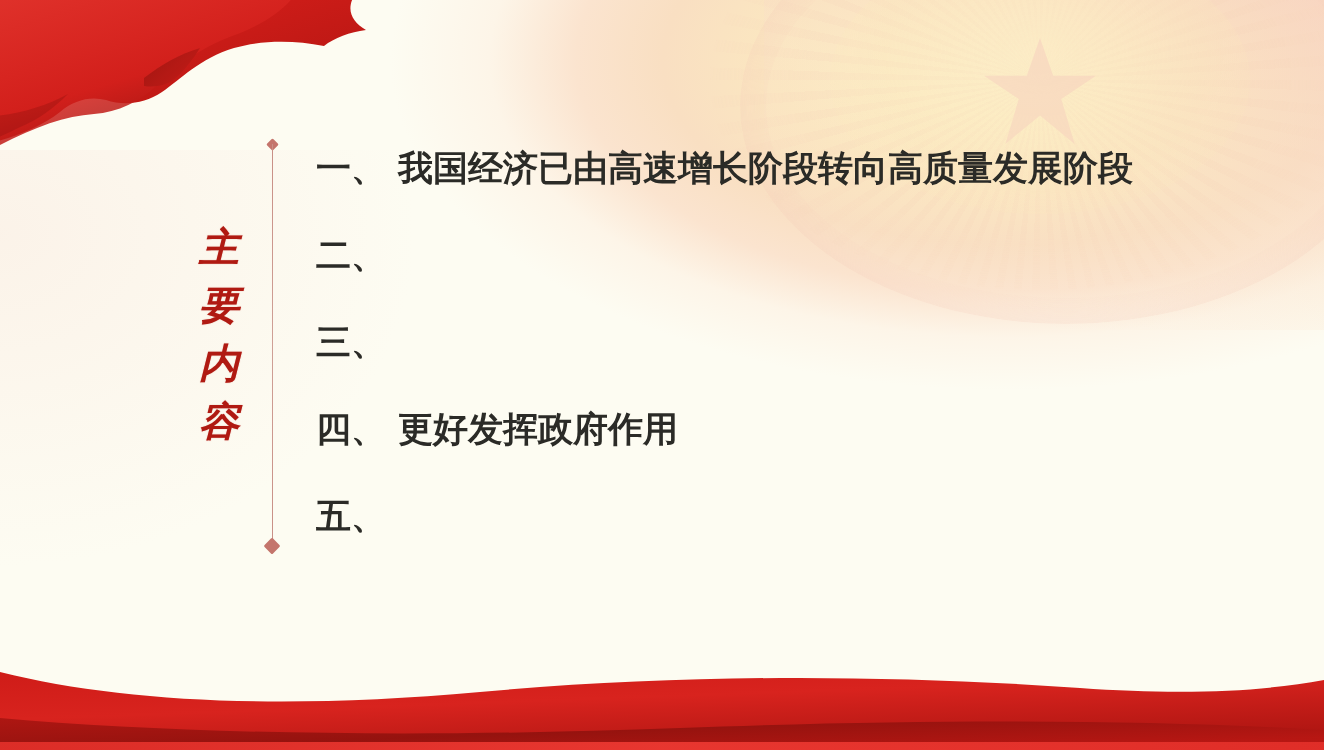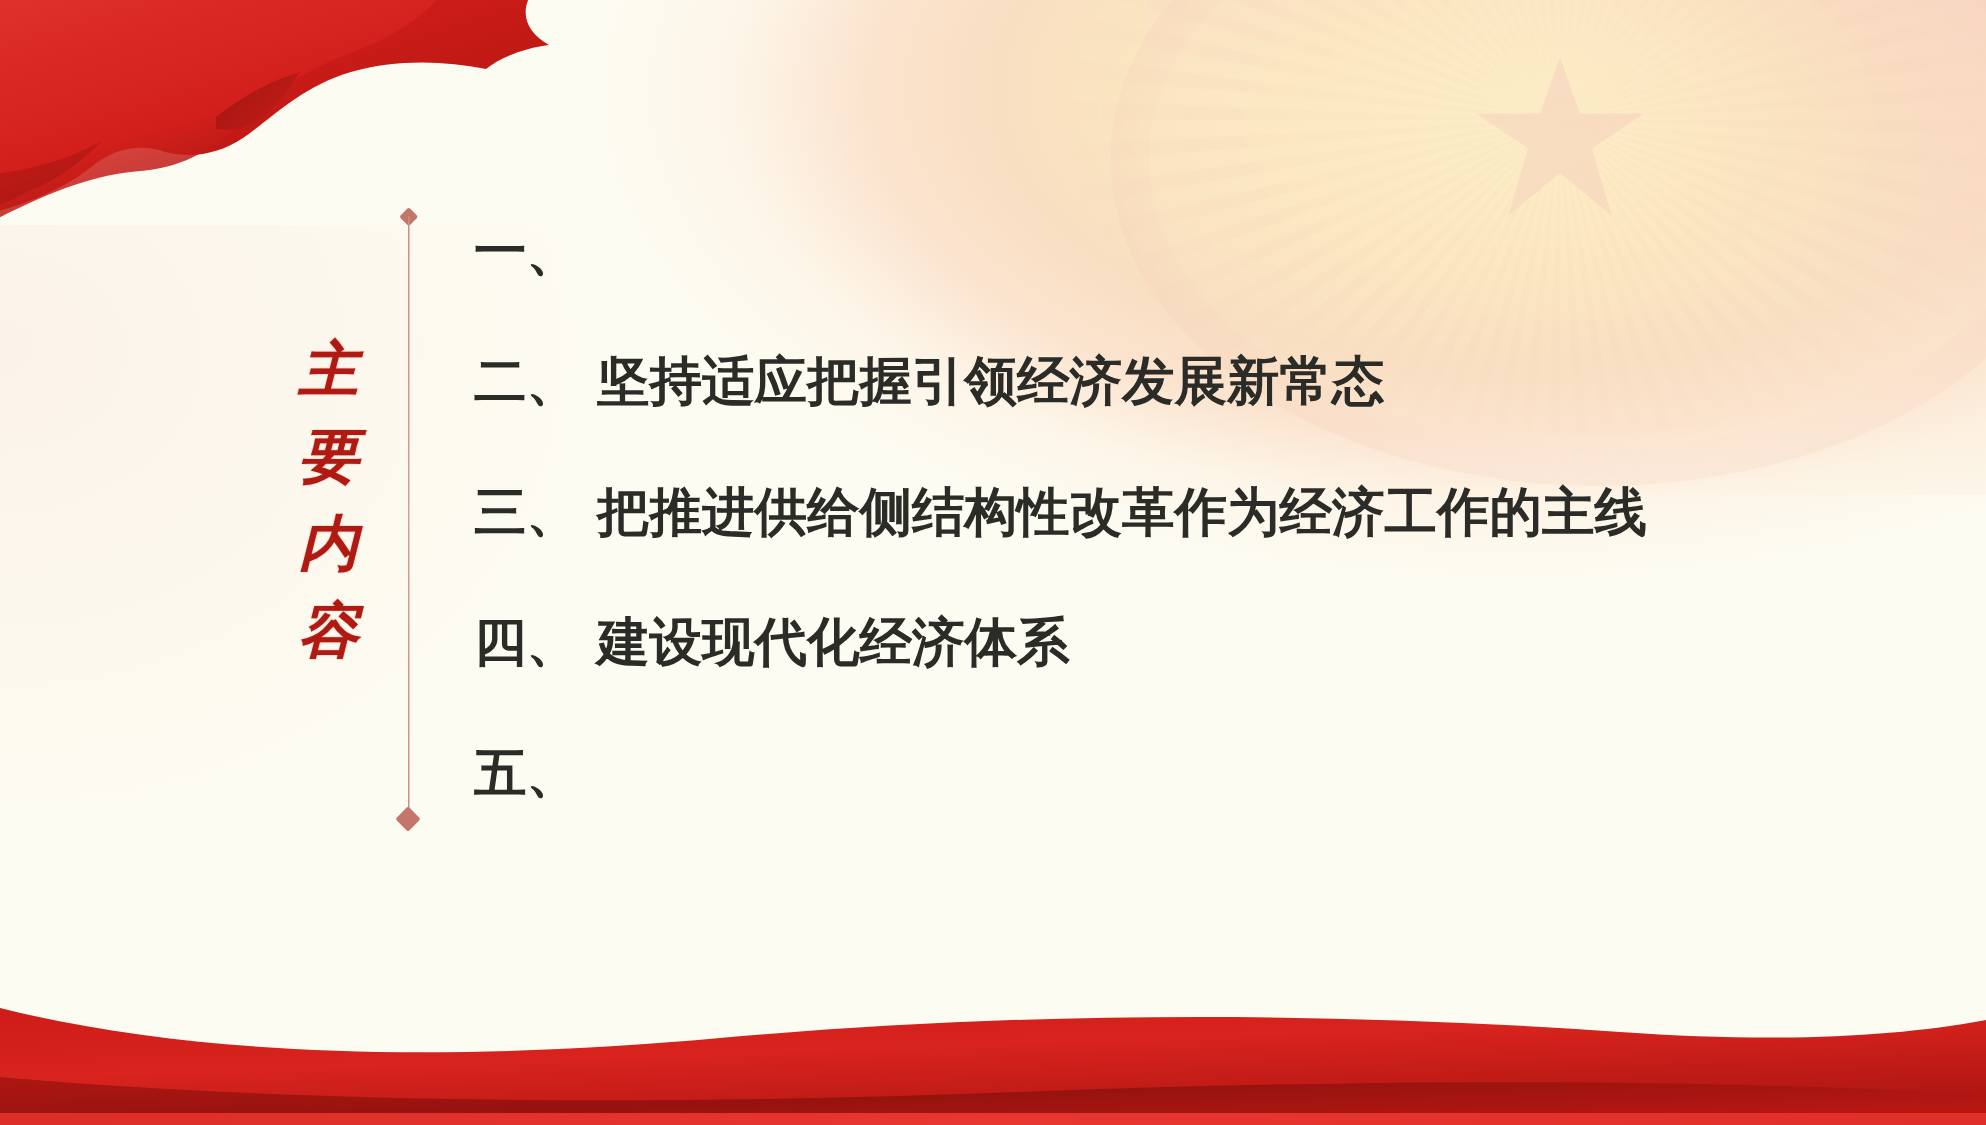--- a/index.html
+++ b/index.html
@@ -221,35 +221,34 @@
     <span>主</span>
     <span>要</span>
     <span>内</span>
     <span>容</span>
   </div>
 
   <div class="list">
 
     <div class="item i1">
       <span class="num">一、</span>
+      <span class="txt">我国经济已由高速增长阶段转向高质量发展阶段</span>
     </div>
 
     <div class="item i2">
       <span class="num">二、</span>
-      <span class="txt">坚持适应把握引领经济发展新常态</span>
     </div>
 
     <div class="item i3">
       <span class="num">三、</span>
-      <span class="txt">把推进供给侧结构性改革作为经济工作的主线</span>
     </div>
 
     <div class="item i4">
       <span class="num">四、</span>
-      <span class="txt">建设现代化经济体系</span>
+      <span class="txt">更好发挥政府作用</span>
     </div>
 
     <div class="item i5">
       <span class="num">五、</span>
     </div>
 
   </div>
 </div>
 
 </body></html>

